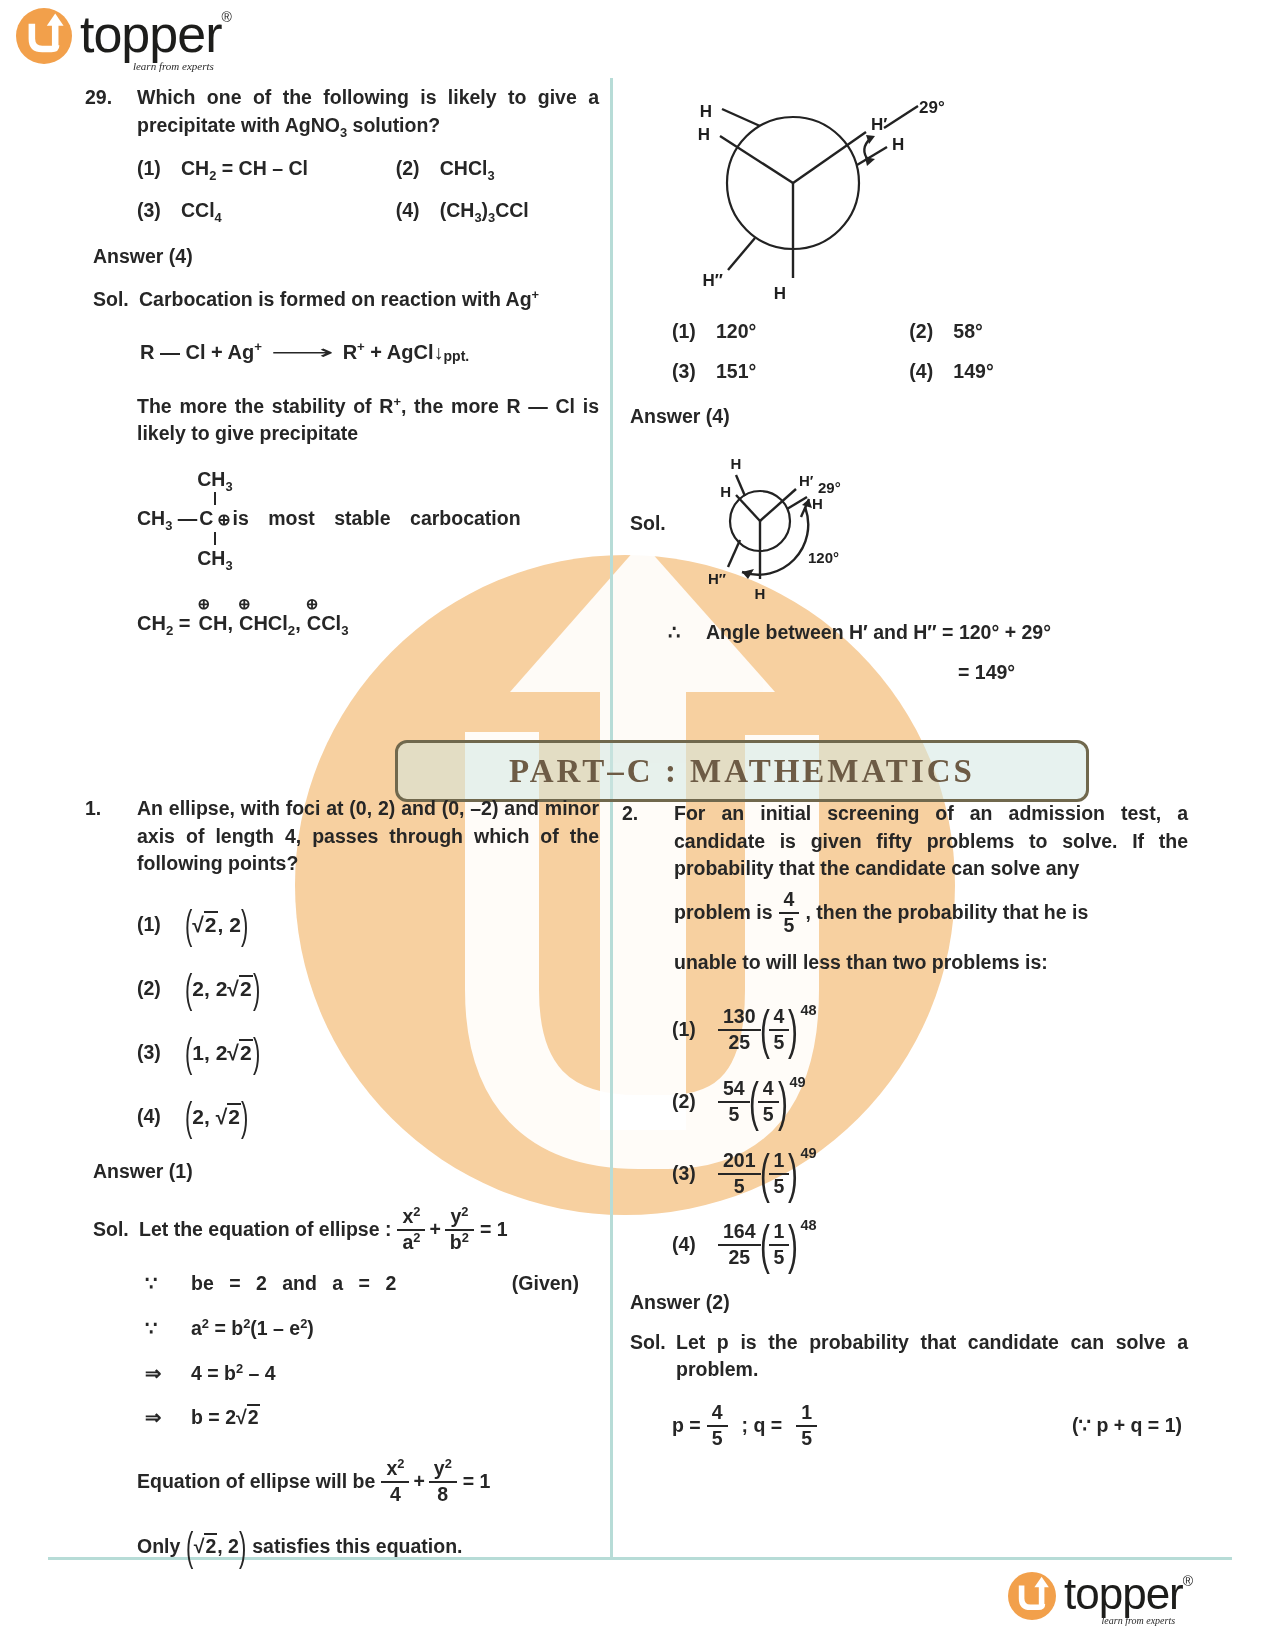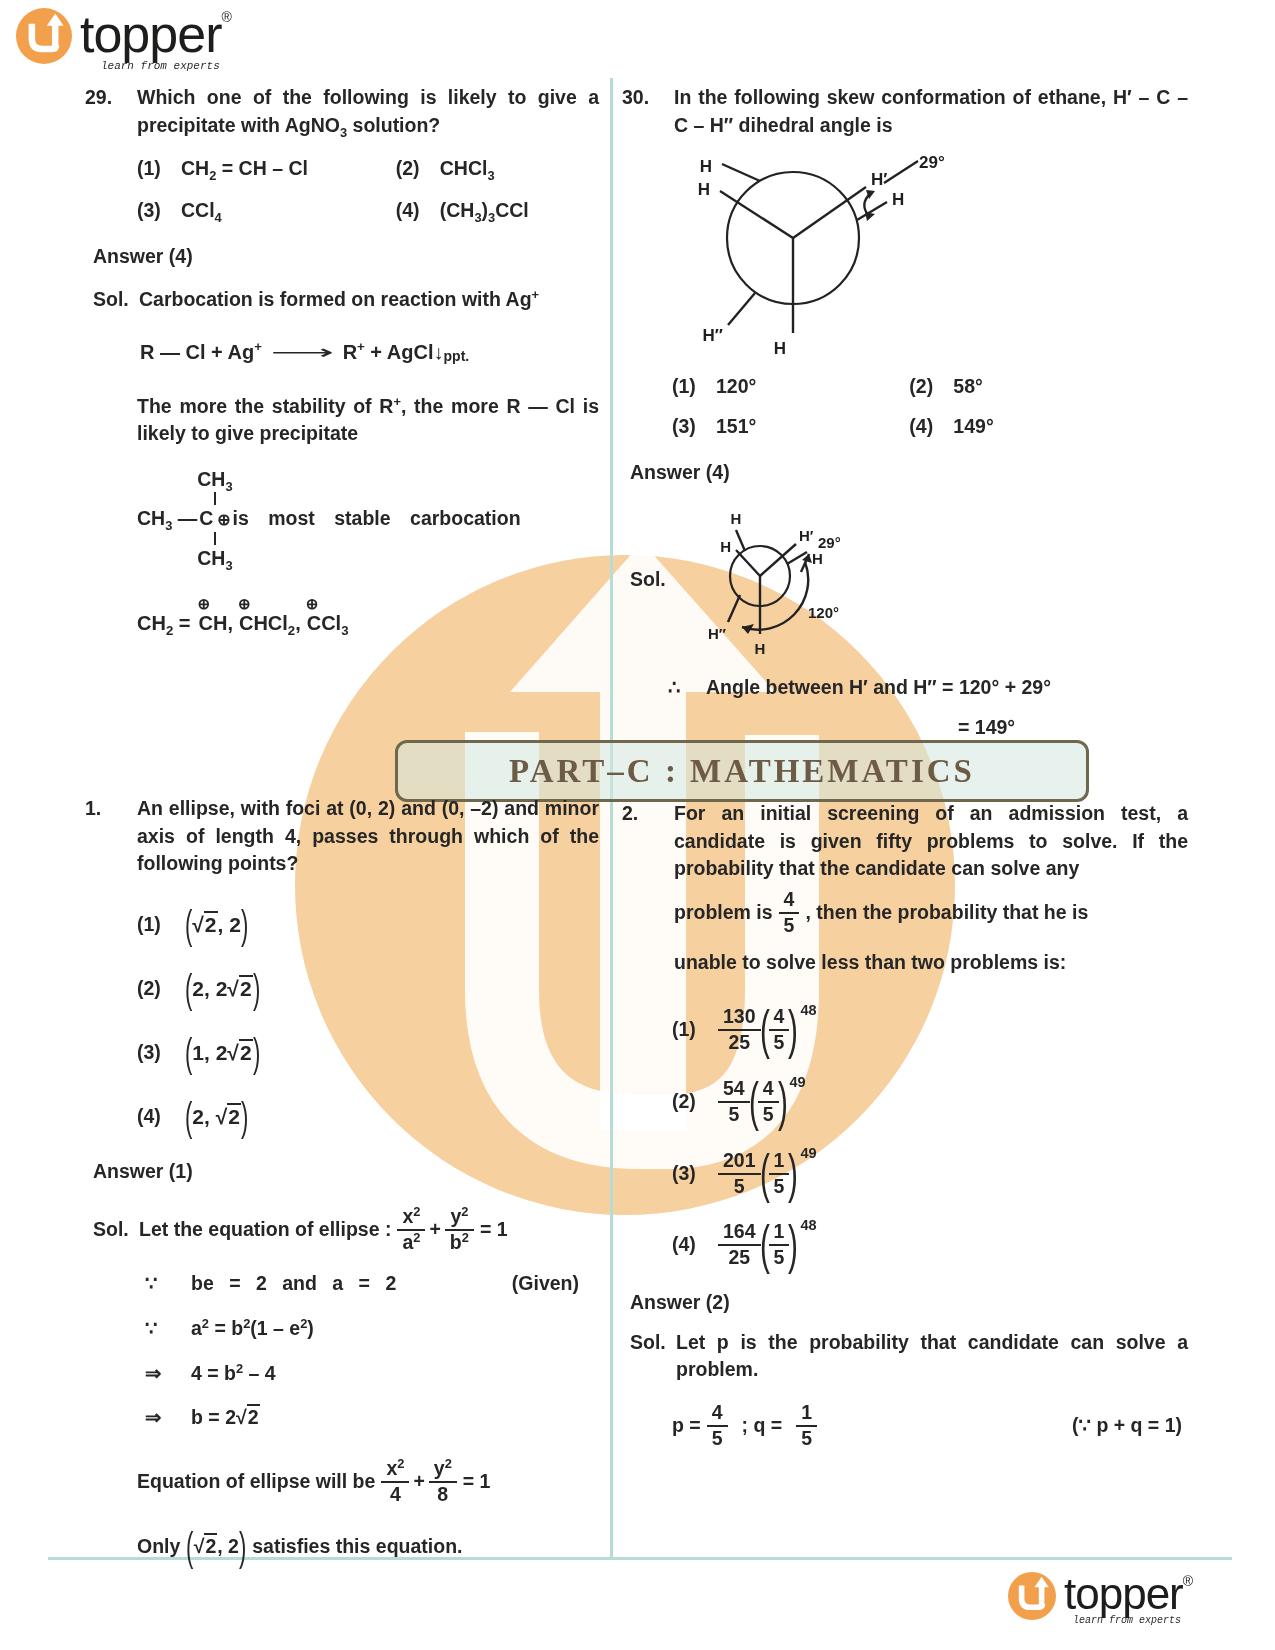--- a/index.html
+++ b/index.html
@@ -16,21 +16,21 @@
   
   .logo{position:absolute;display:flex;align-items:flex-start;z-index:3;}
   .logo-top{left:16px;top:8px;}
   .logo-bottom{left:1008px;top:1572px;}
   .logo .disc{flex:none;}
   .logo .word{position:relative;margin-left:8px;line-height:1;}
   .logo .brand{font-weight:400;color:#1d1d1b;letter-spacing:-1px;}
   .logo-top .brand{font-size:52px;}
   .logo-bottom .brand{font-size:44px;}
   .logo .reg{font-size:14px;vertical-align:top;position:relative;top:2px;font-weight:400;}
-  .logo .tagline{position:absolute;right:12px;font-family:Liberation Mono, monospace;font-style:italic;
+  .logo .tagline{position:absolute;right:18px;font-family:Liberation Serif, serif;font-style:italic;
                  font-weight:400;color:#2a2a2a;}
   .logo-top .tagline{font-size:11px;bottom:-12px;}
   .logo-bottom .tagline{font-size:10px;bottom:-10px;}
 
   
   .banner{position:absolute;left:395px;top:740px;width:694px;height:62px;z-index:2;
           border:3px solid #70684d;border-radius:12px;background:rgba(212,232,226,0.55);
           display:flex;align-items:center;justify-content:center;
           font-family:"Liberation Serif",serif;font-weight:700;font-size:33px;
           letter-spacing:3px;color:#6d5b45;}
@@ -222,24 +222,20 @@
         <span class="rich">,</span>
         <span class="gap6"></span>
       <span class="cfg"><span class="mk">⊕</span><span class="rich">CHCl<sub>2</sub></span></span>
         <span class="rich">,</span>
         <span class="gap6"></span>
       <span class="cfg"><span class="mk">⊕</span><span class="rich">CCl<sub>3</sub></span></span>
     </div>
   </div>
 
   <div class="col" id="c-right">
-    <div class="qrow">
-      <span class="qnum">30.</span>
-      <span class="qbody">In the following skew conformation of ethane, H′ – C – C – H″ dihedral angle is</span>
-    </div>
     <svg class="nsvg" width="320" height="212" viewBox="0 0 320 212" font-size="17">
       <circle cx="133" cy="91" r="66"></circle>
       <line x1="133" y1="91" x2="60" y2="44"></line>
       <line x1="133" y1="91" x2="206" y2="40"></line>
       <line x1="133" y1="91" x2="133" y2="186"></line>
       <line x1="224" y1="36" x2="258" y2="14"></line>
       <line x1="100" y1="34" x2="62" y2="17"></line>
       <line x1="197" y1="73" x2="227" y2="55"></line>
       <line x1="95" y1="146" x2="68" y2="178"></line>
       <path d="M 211 46 C 203 53 202 61 209 69" stroke-width="1.8"></path>
@@ -398,21 +394,21 @@
       <span class="qbody">For an initial screening of an admission test, a candidate is given fifty problems to solve. If the probability that the candidate can solve any</span>
     </div>
     <div class="fline">
       <span>problem is</span>
       <span class="fr txt">
           <span class="n">4</span>
           <span class="d">5</span>
         </span>
       <span>, then the probability that he is</span>
     </div>
-    <div style="margin:12px 0 0 52px;">unable to solve less than two problems is:</div>
+    <div style="margin:12px 0 0 52px;">unable to will less than two problems is:</div>
 
     <div class="mopt2" style="margin-top:30px;">
       <span class="olab">(1)</span>
       <span class="fr">
           <span class="n">130</span>
           <span class="d">25</span>
         </span>
       <span class="bp">(</span>
       <span class="fr">
           <span class="n">4</span>

